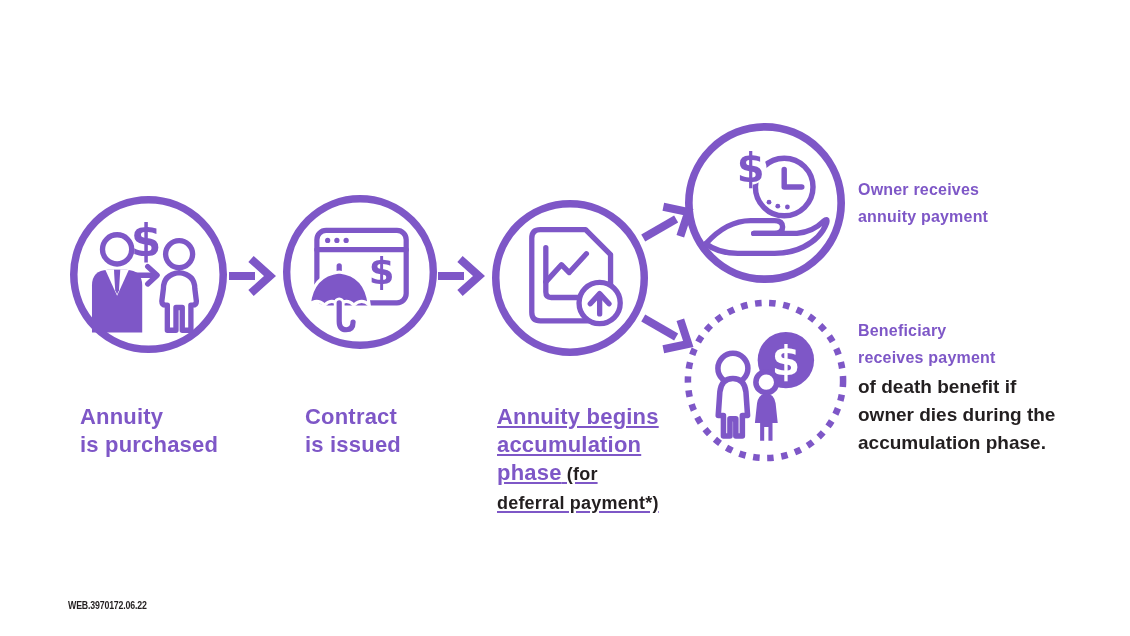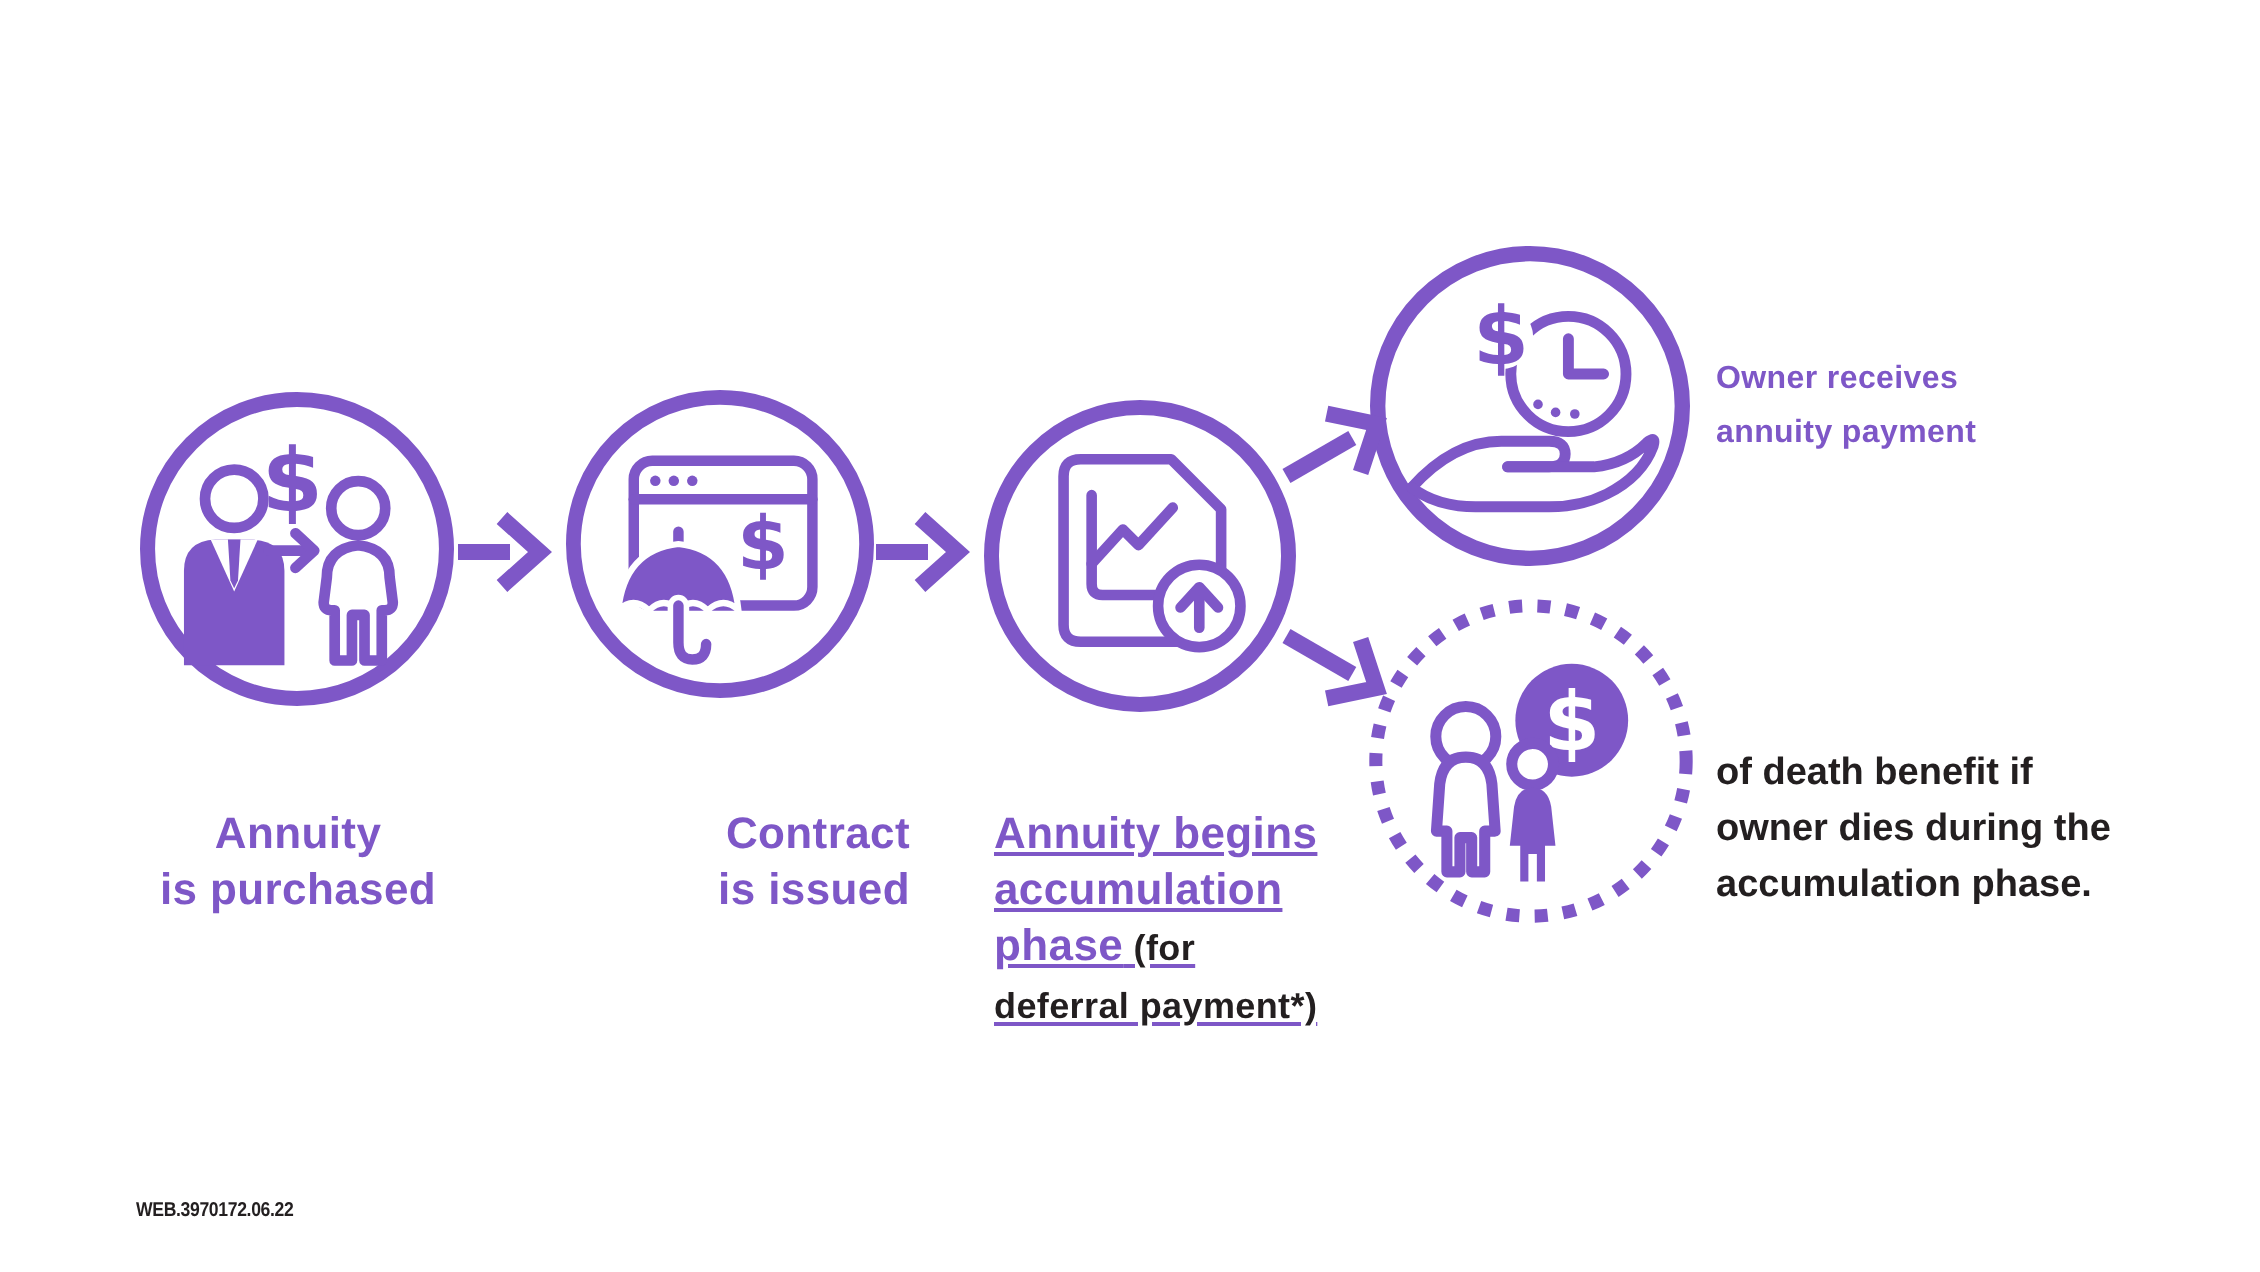--- a/index.html
+++ b/index.html
@@ -172,42 +172,46 @@
     <g class="arrow" transform="translate(690,211) rotate(-30)">
       <line x1="-54" y1="0" x2="-16" y2="0"></line>
       <path d="M-21 -17 L-2 0 L-21 17"></path>
     </g>
     <g class="arrow" transform="translate(690,345) rotate(30)">
       <line x1="-54" y1="0" x2="-16" y2="0"></line>
       <path d="M-21 -17 L-2 0 L-21 17"></path>
     </g>
   </svg>
 
-  <div class="step-label" style="left:64px;top:403px;width:170px;text-align:center;">
+  <div class="step-label" style="left:80px;top:403px;width:170px;">
     <span>Annuity</span><br>
     <span>is purchased</span>
   </div>
 
-  <div class="step-label" style="left:305px;top:403px;width:150px;text-align:right;">
+  <div class="step-label" style="left:305px;top:403px;width:150px;">
     <span>Contract</span><br>
     <span>is issued</span>
   </div>
 
   <div class="step-label" style="left:497px;top:403px;width:200px;text-decoration:underline;">
     <span>Annuity begins</span><br>
     <span>accumulation</span><br>
     <span>phase</span><span class="black"> (for</span><br>
     <span class="black">deferral payment*)</span>
   </div>
 
   <div class="outcome-title" style="left:858px;top:176px;width:230px;">
     <span>Owner receives</span><br>
     <span>annuity payment</span>
   </div>
 
+  <div class="outcome-title" style="left:858px;top:317px;width:240px;">
+    <span>Beneficiary</span><br>
+    <span>receives payment</span>
+  </div>
 
   <div class="outcome-body" style="left:858px;top:373px;width:240px;">
     <span>of death benefit if</span><br>
     <span>owner dies during the</span><br>
     <span>accumulation phase.</span>
   </div>
 
   <div class="footer-code">WEB.3970172.06.22</div>
 
 </div>

